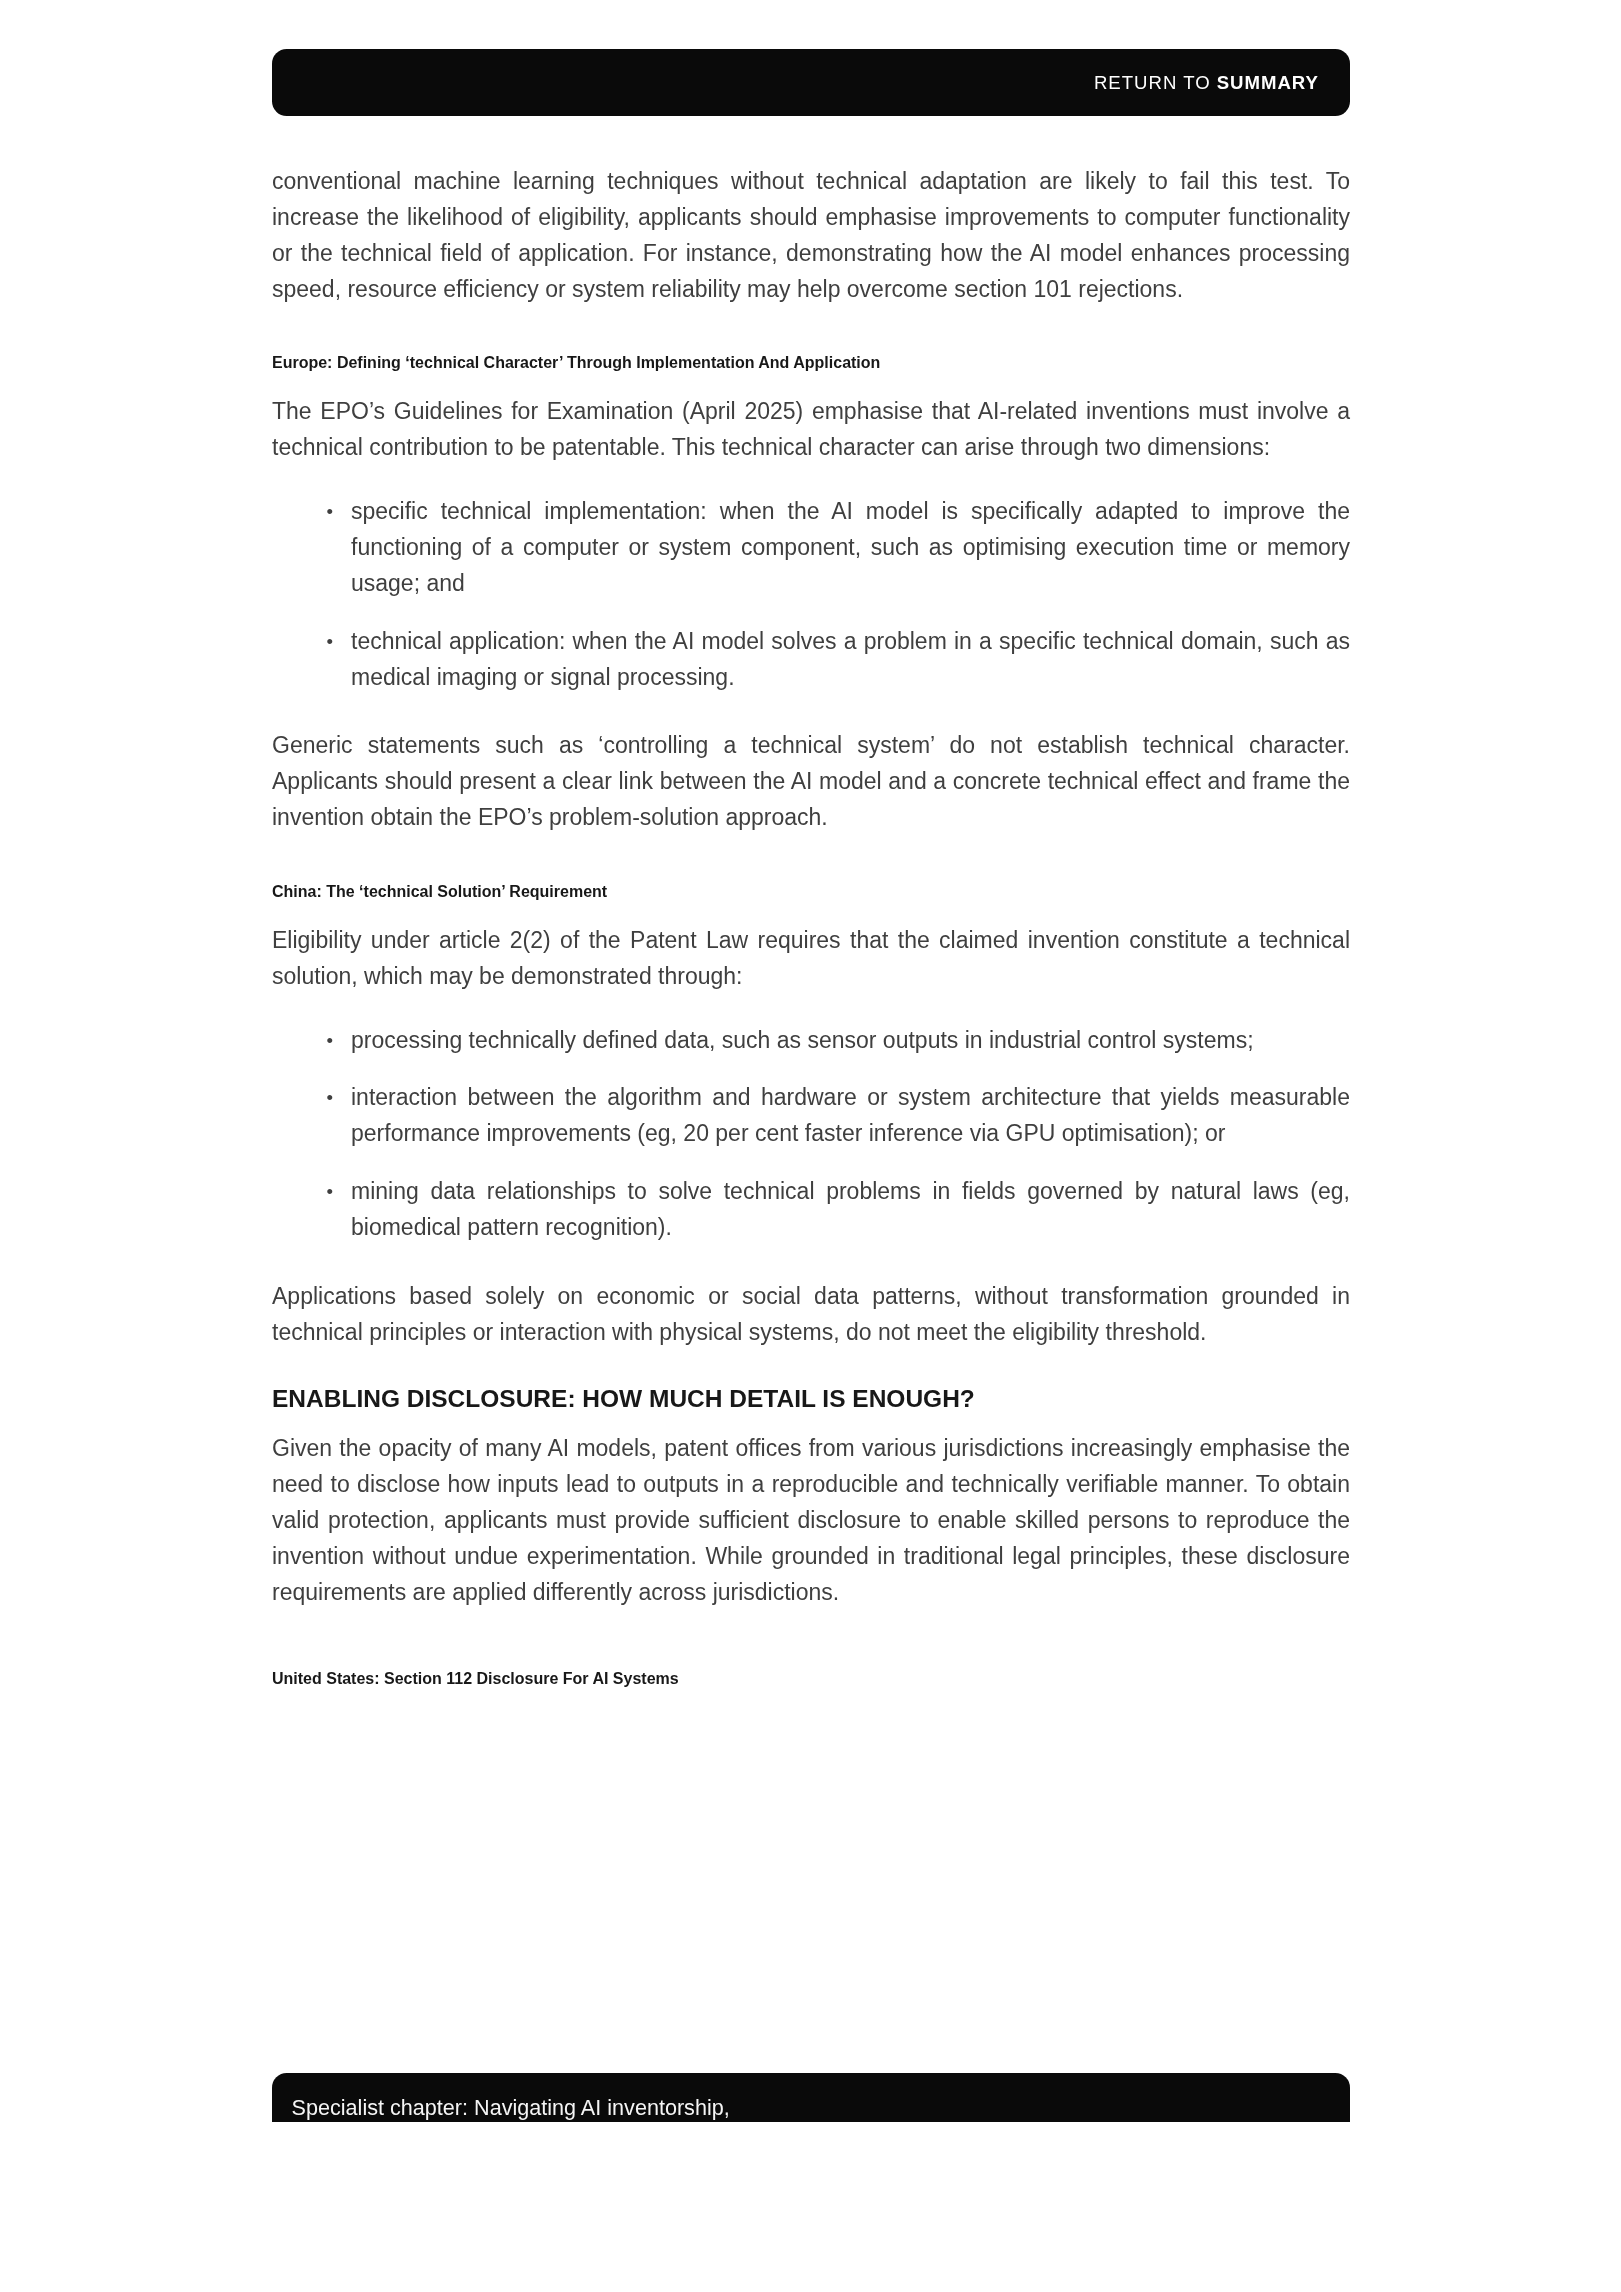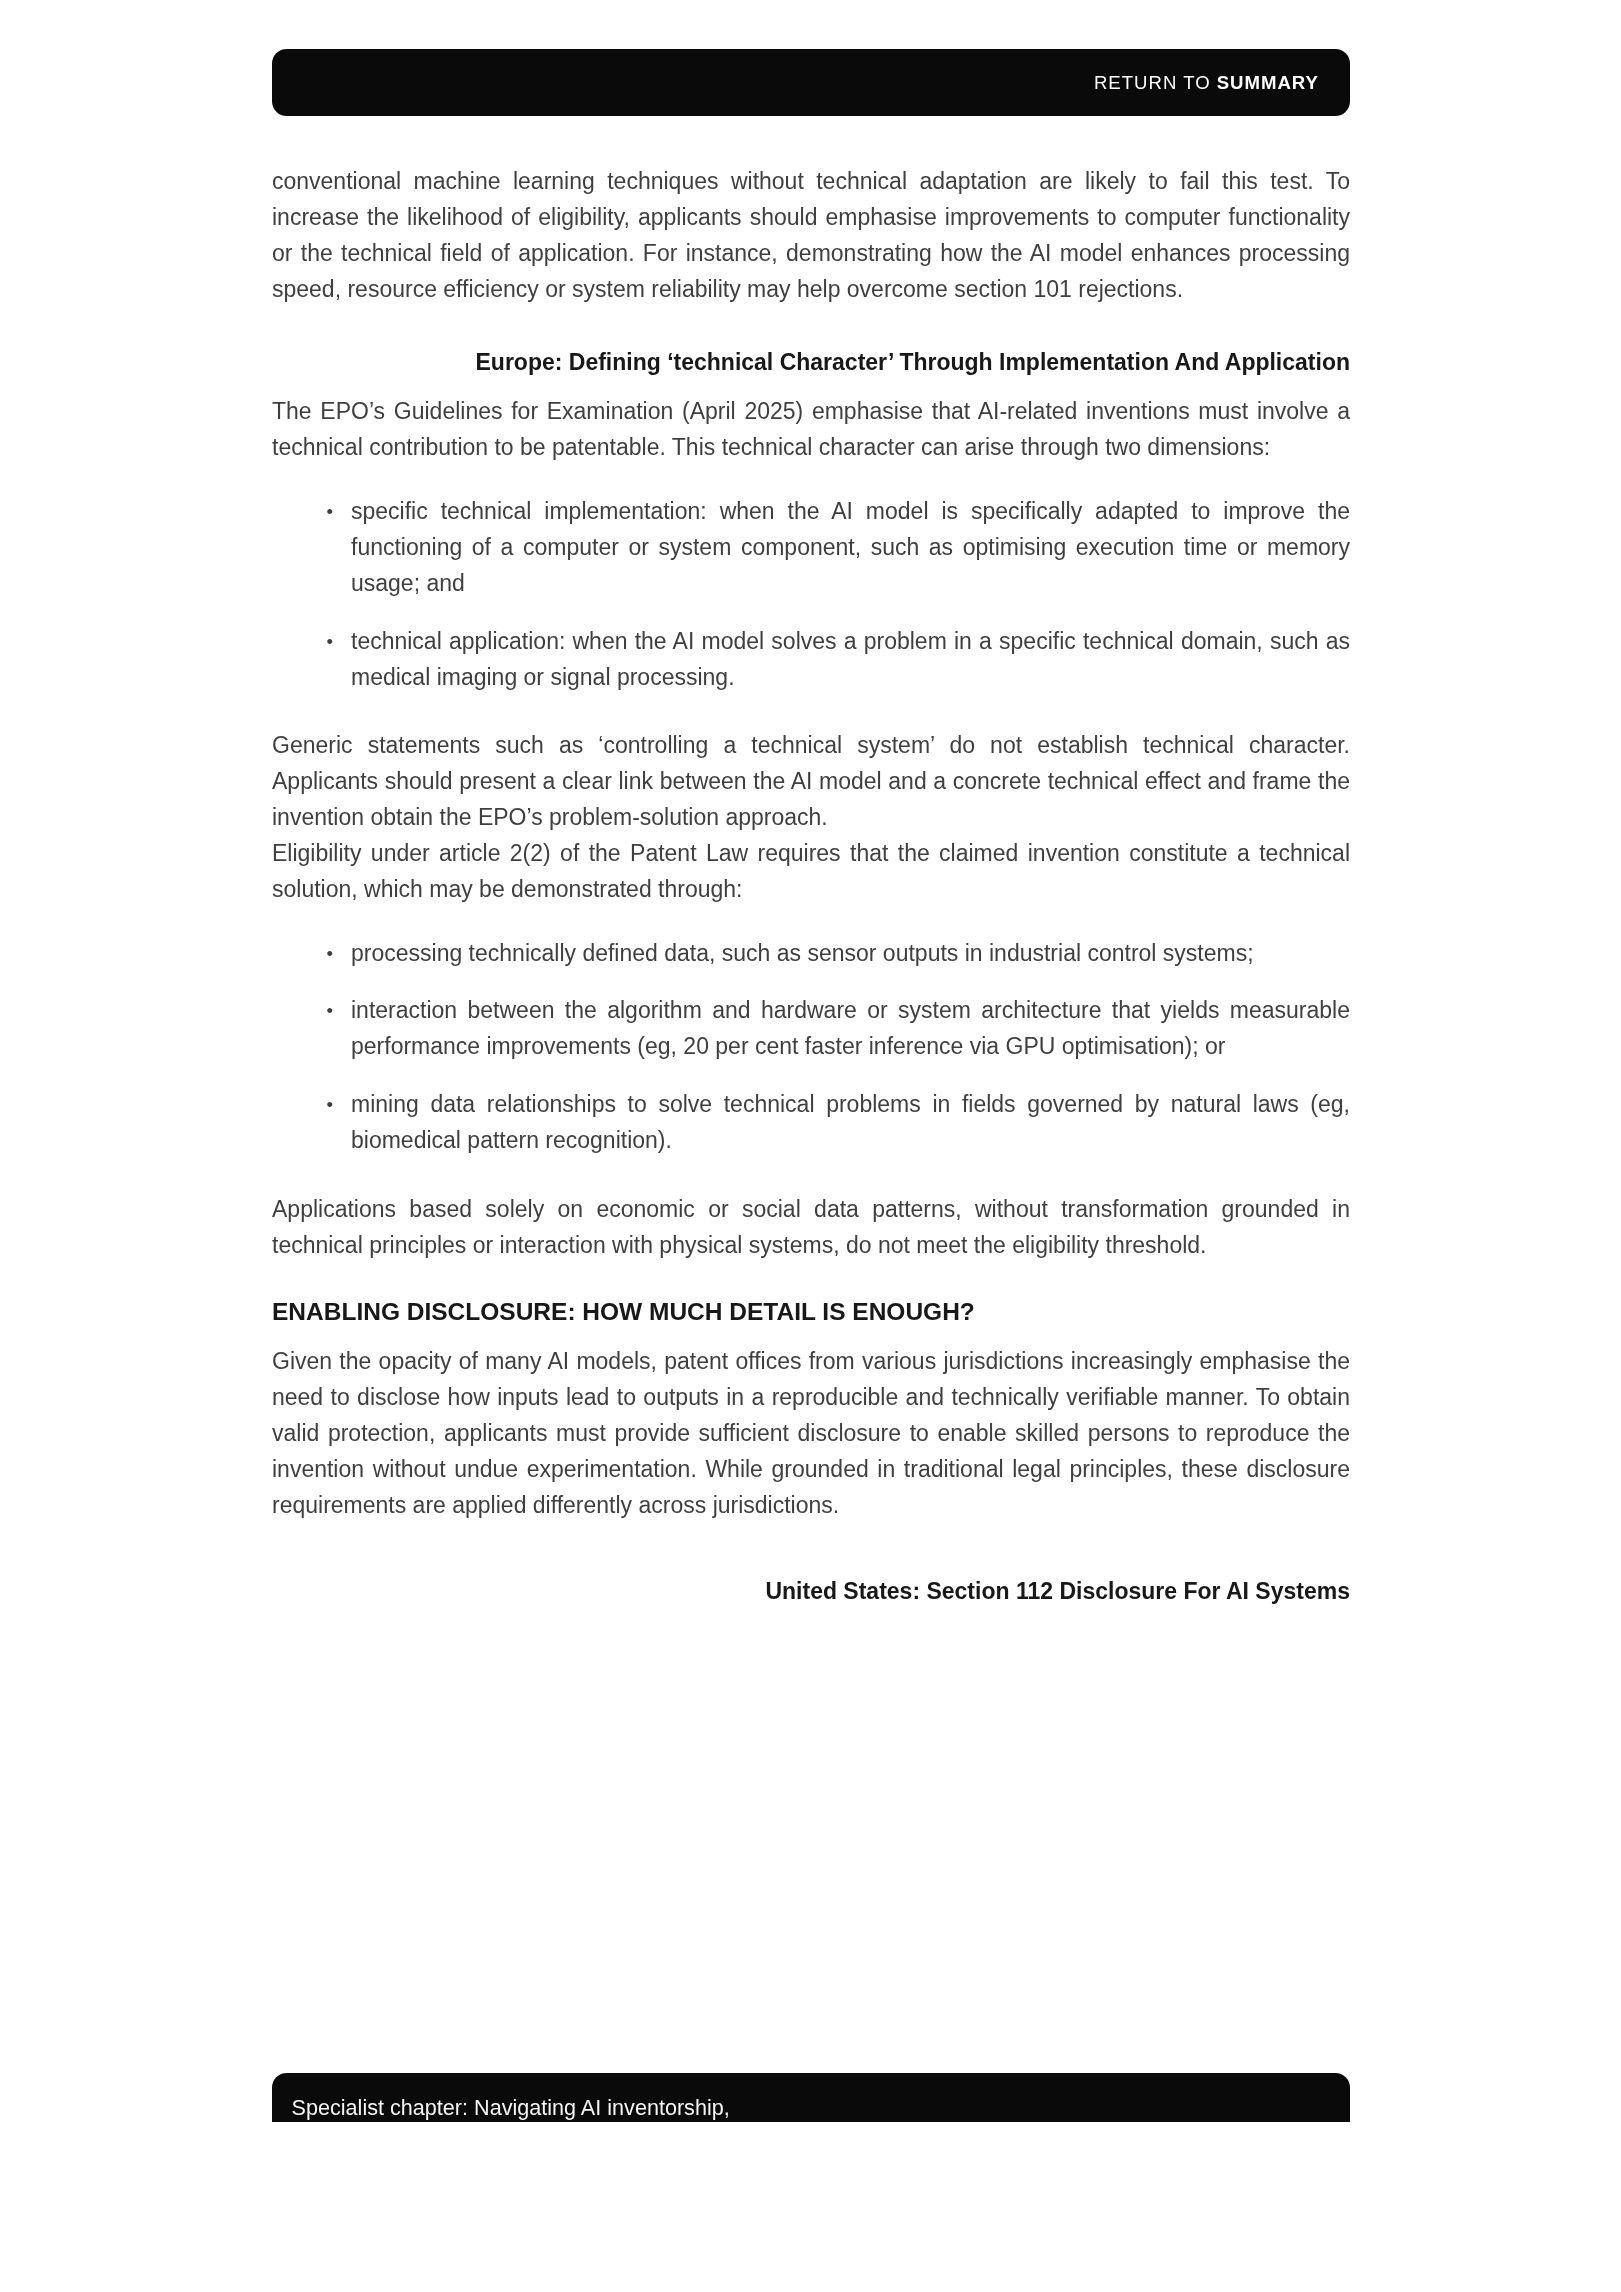--- a/index.html
+++ b/index.html
@@ -37,21 +37,21 @@
   .content {
     position: absolute;
     left: 272px; top: 163px;
     width: 1078px;
     color: #3f3f3f;
     font-size: 23px;
     line-height: 36px;
   }
   .content p { margin: 0; text-align: justify; }
   .content h2, .content h3 { color: #181818; margin: 0; }
-  .content h3 { font-size: 23px; line-height: 27.4px; margin-top: 42px; margin-bottom: 16.7px; text-align: right; }
+  .content h3 { font-size: 16px; line-height: 27.4px; margin-top: 42px; margin-bottom: 16.7px; }
   .content h2 { font-size: 24.5px;   line-height: 29px; margin-top: 34px; margin-bottom: 16.7px; }
   .content h3.china { margin-top: 43px; }
   .content h3.us    { margin-top: 55px; margin-bottom: 0; }
 
   .content ul {
     list-style: none;
     margin: 28px 0 0 0;
     padding: 0 0 0 79px;
   }
   .content li {
@@ -118,20 +118,21 @@
 
     <p>The EPO’s Guidelines for Examination (April 2025) emphasise that AI-related inventions must involve a technical contribution to be patentable. This technical character can arise through two dimensions:</p>
 
     <ul>
       <li>specific technical implementation: when the AI model is specifically adapted to improve the functioning of a computer or system component, such as optimising execution time or memory usage; and</li>
       <li>technical application: when the AI model solves a problem in a specific technical domain, such as medical imaging or signal processing.</li>
     </ul>
 
     <p class="generic">Generic statements such as ‘controlling a technical system’ do not establish technical character. Applicants should present a clear link between the AI model and a concrete technical effect and frame the invention obtain the EPO’s problem-solution approach.</p>
 
+    <h3 class="china">China: The ‘technical Solution’ Requirement</h3>
 
     <p>Eligibility under article 2(2) of the Patent Law requires that the claimed invention constitute a technical solution, which may be demonstrated through:</p>
 
     <ul>
       <li>processing technically defined data, such as sensor outputs in industrial control systems;</li>
       <li>interaction between the algorithm and hardware or system architecture that yields measurable performance improvements (eg, 20 per cent faster inference via GPU optimisation); or</li>
       <li>mining data relationships to solve technical problems in fields governed by natural laws (eg, biomedical pattern recognition).</li>
     </ul>
 
     <p class="applications">Applications based solely on economic or social data patterns, without transformation grounded in technical principles or interaction with physical systems, do not meet the eligibility threshold.</p>

